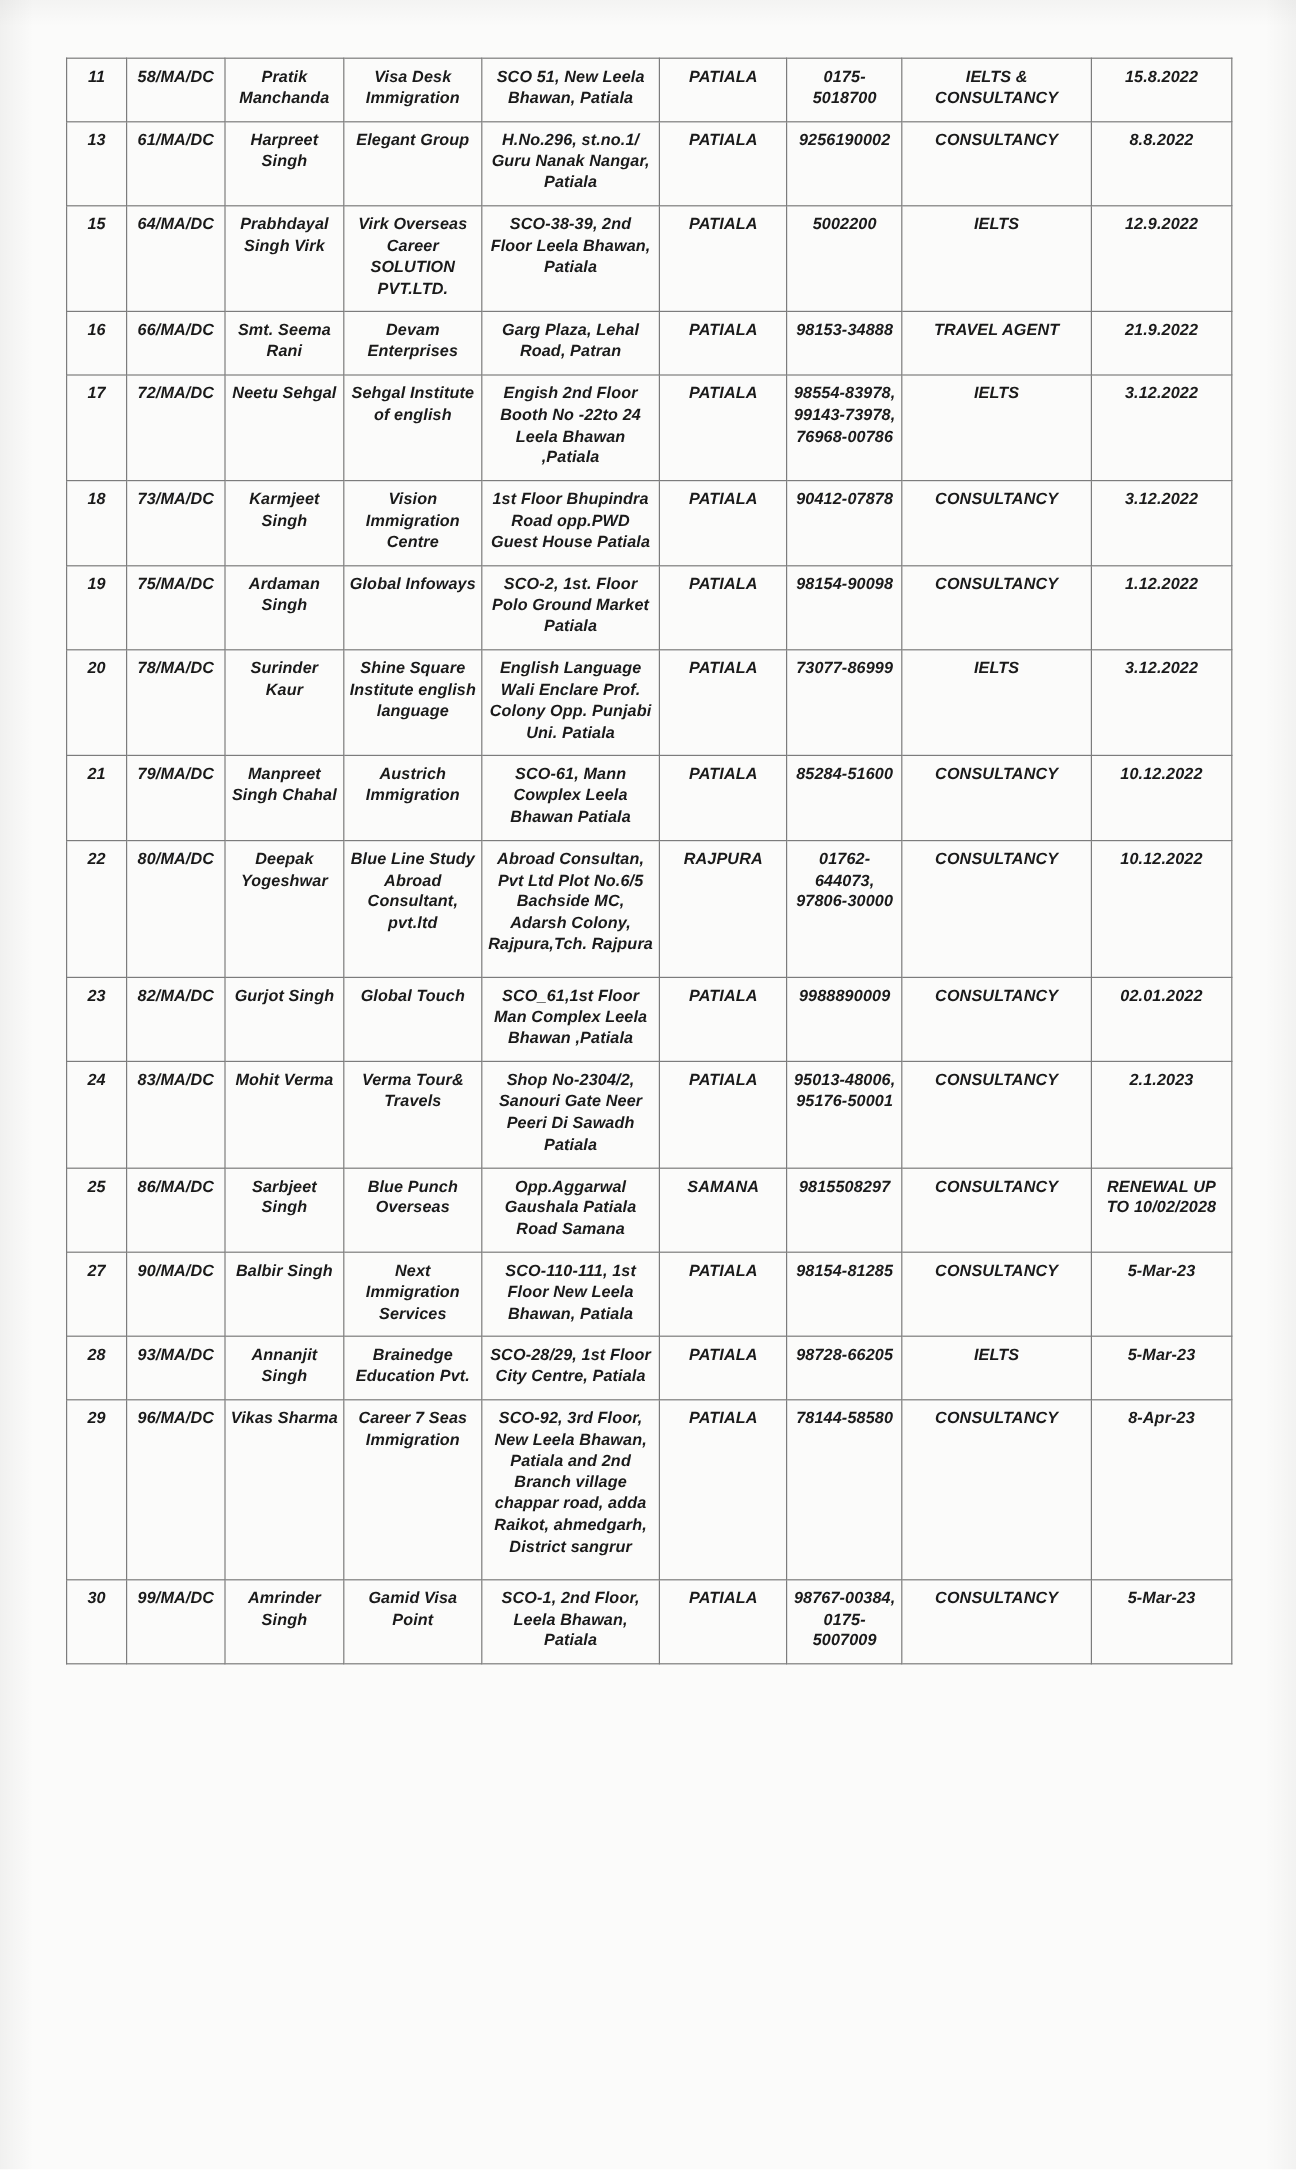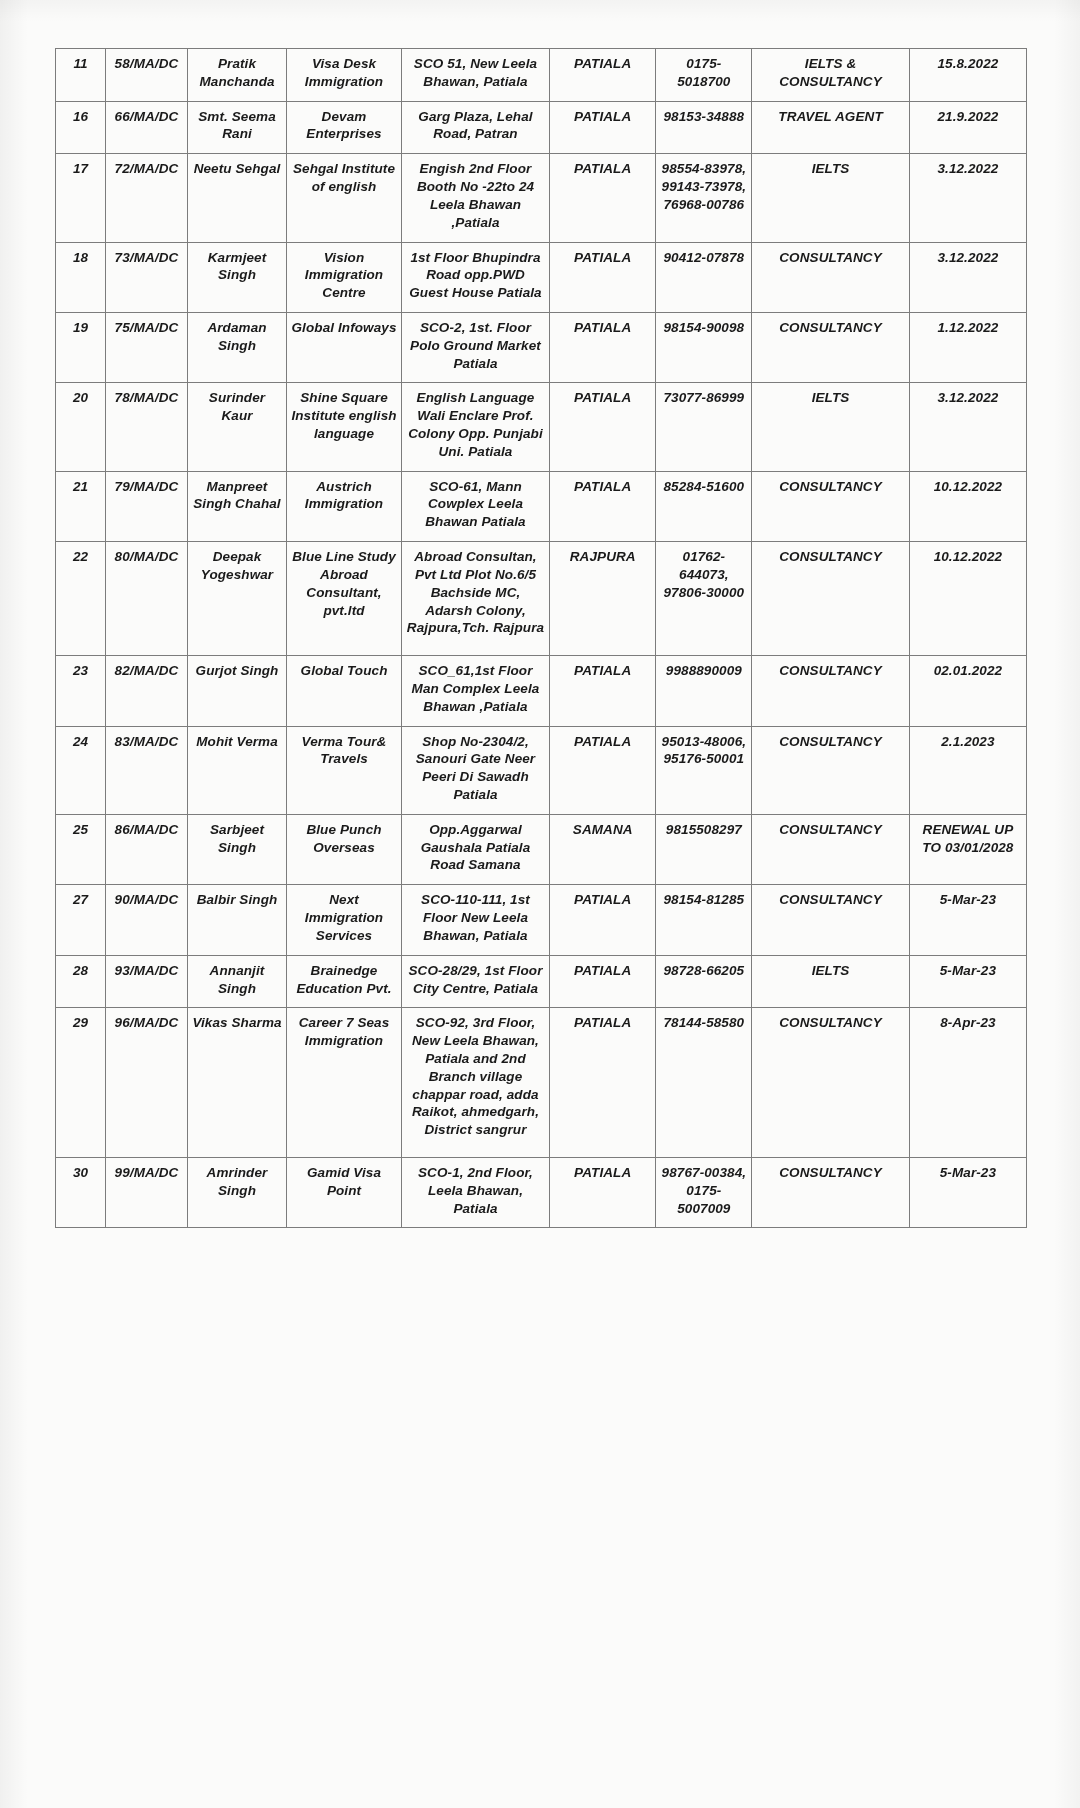--- a/index.html
+++ b/index.html
@@ -95,20 +95,42 @@
             <td class="regno">58/MA/DC</td>
             <td class="name">Pratik Manchanda</td>
             <td class="firm">Visa Desk Immigration</td>
             <td class="addr">SCO 51, New Leela Bhawan, Patiala</td>
             <td class="city">PATIALA</td>
             <td class="phone">0175-5018700</td>
             <td class="type">IELTS &amp; CONSULTANCY</td>
             <td class="date">15.8.2022</td>
           </tr>
           <tr>
+            <td class="sr">13</td>
+            <td class="regno">61/MA/DC</td>
+            <td class="name">Harpreet Singh</td>
+            <td class="firm">Elegant Group</td>
+            <td class="addr">H.No.296, st.no.1/ Guru Nanak Nangar, Patiala</td>
+            <td class="city">PATIALA</td>
+            <td class="phone">9256190002</td>
+            <td class="type">CONSULTANCY</td>
+            <td class="date">8.8.2022</td>
+          </tr>
+          <tr>
+            <td class="sr">15</td>
+            <td class="regno">64/MA/DC</td>
+            <td class="name">Prabhdayal Singh Virk</td>
+            <td class="firm">Virk Overseas Career SOLUTION PVT.LTD.</td>
+            <td class="addr">SCO-38-39, 2nd Floor Leela Bhawan, Patiala</td>
+            <td class="city">PATIALA</td>
+            <td class="phone">5002200</td>
+            <td class="type">IELTS</td>
+            <td class="date">12.9.2022</td>
+          </tr>
+          <tr>
             <td class="sr">16</td>
             <td class="regno">66/MA/DC</td>
             <td class="name">Smt. Seema Rani</td>
             <td class="firm">Devam Enterprises</td>
             <td class="addr">Garg Plaza, Lehal Road, Patran</td>
             <td class="city">PATIALA</td>
             <td class="phone">98153-34888</td>
             <td class="type">TRAVEL AGENT</td>
             <td class="date">21.9.2022</td>
           </tr>
@@ -202,21 +224,21 @@
           </tr>
           <tr>
             <td class="sr">25</td>
             <td class="regno">86/MA/DC</td>
             <td class="name">Sarbjeet Singh</td>
             <td class="firm">Blue Punch Overseas</td>
             <td class="addr">Opp.Aggarwal Gaushala Patiala Road Samana</td>
             <td class="city">SAMANA</td>
             <td class="phone">9815508297</td>
             <td class="type">CONSULTANCY</td>
-            <td class="date">RENEWAL UP TO 03/01/2028</td>
+            <td class="date">RENEWAL UP TO 10/02/2028</td>
           </tr>
           <tr>
             <td class="sr">27</td>
             <td class="regno">90/MA/DC</td>
             <td class="name">Balbir Singh</td>
             <td class="firm">Next Immigration Services</td>
             <td class="addr">SCO-110-111, 1st Floor New Leela Bhawan, Patiala</td>
             <td class="city">PATIALA</td>
             <td class="phone">98154-81285</td>
             <td class="type">CONSULTANCY</td>

